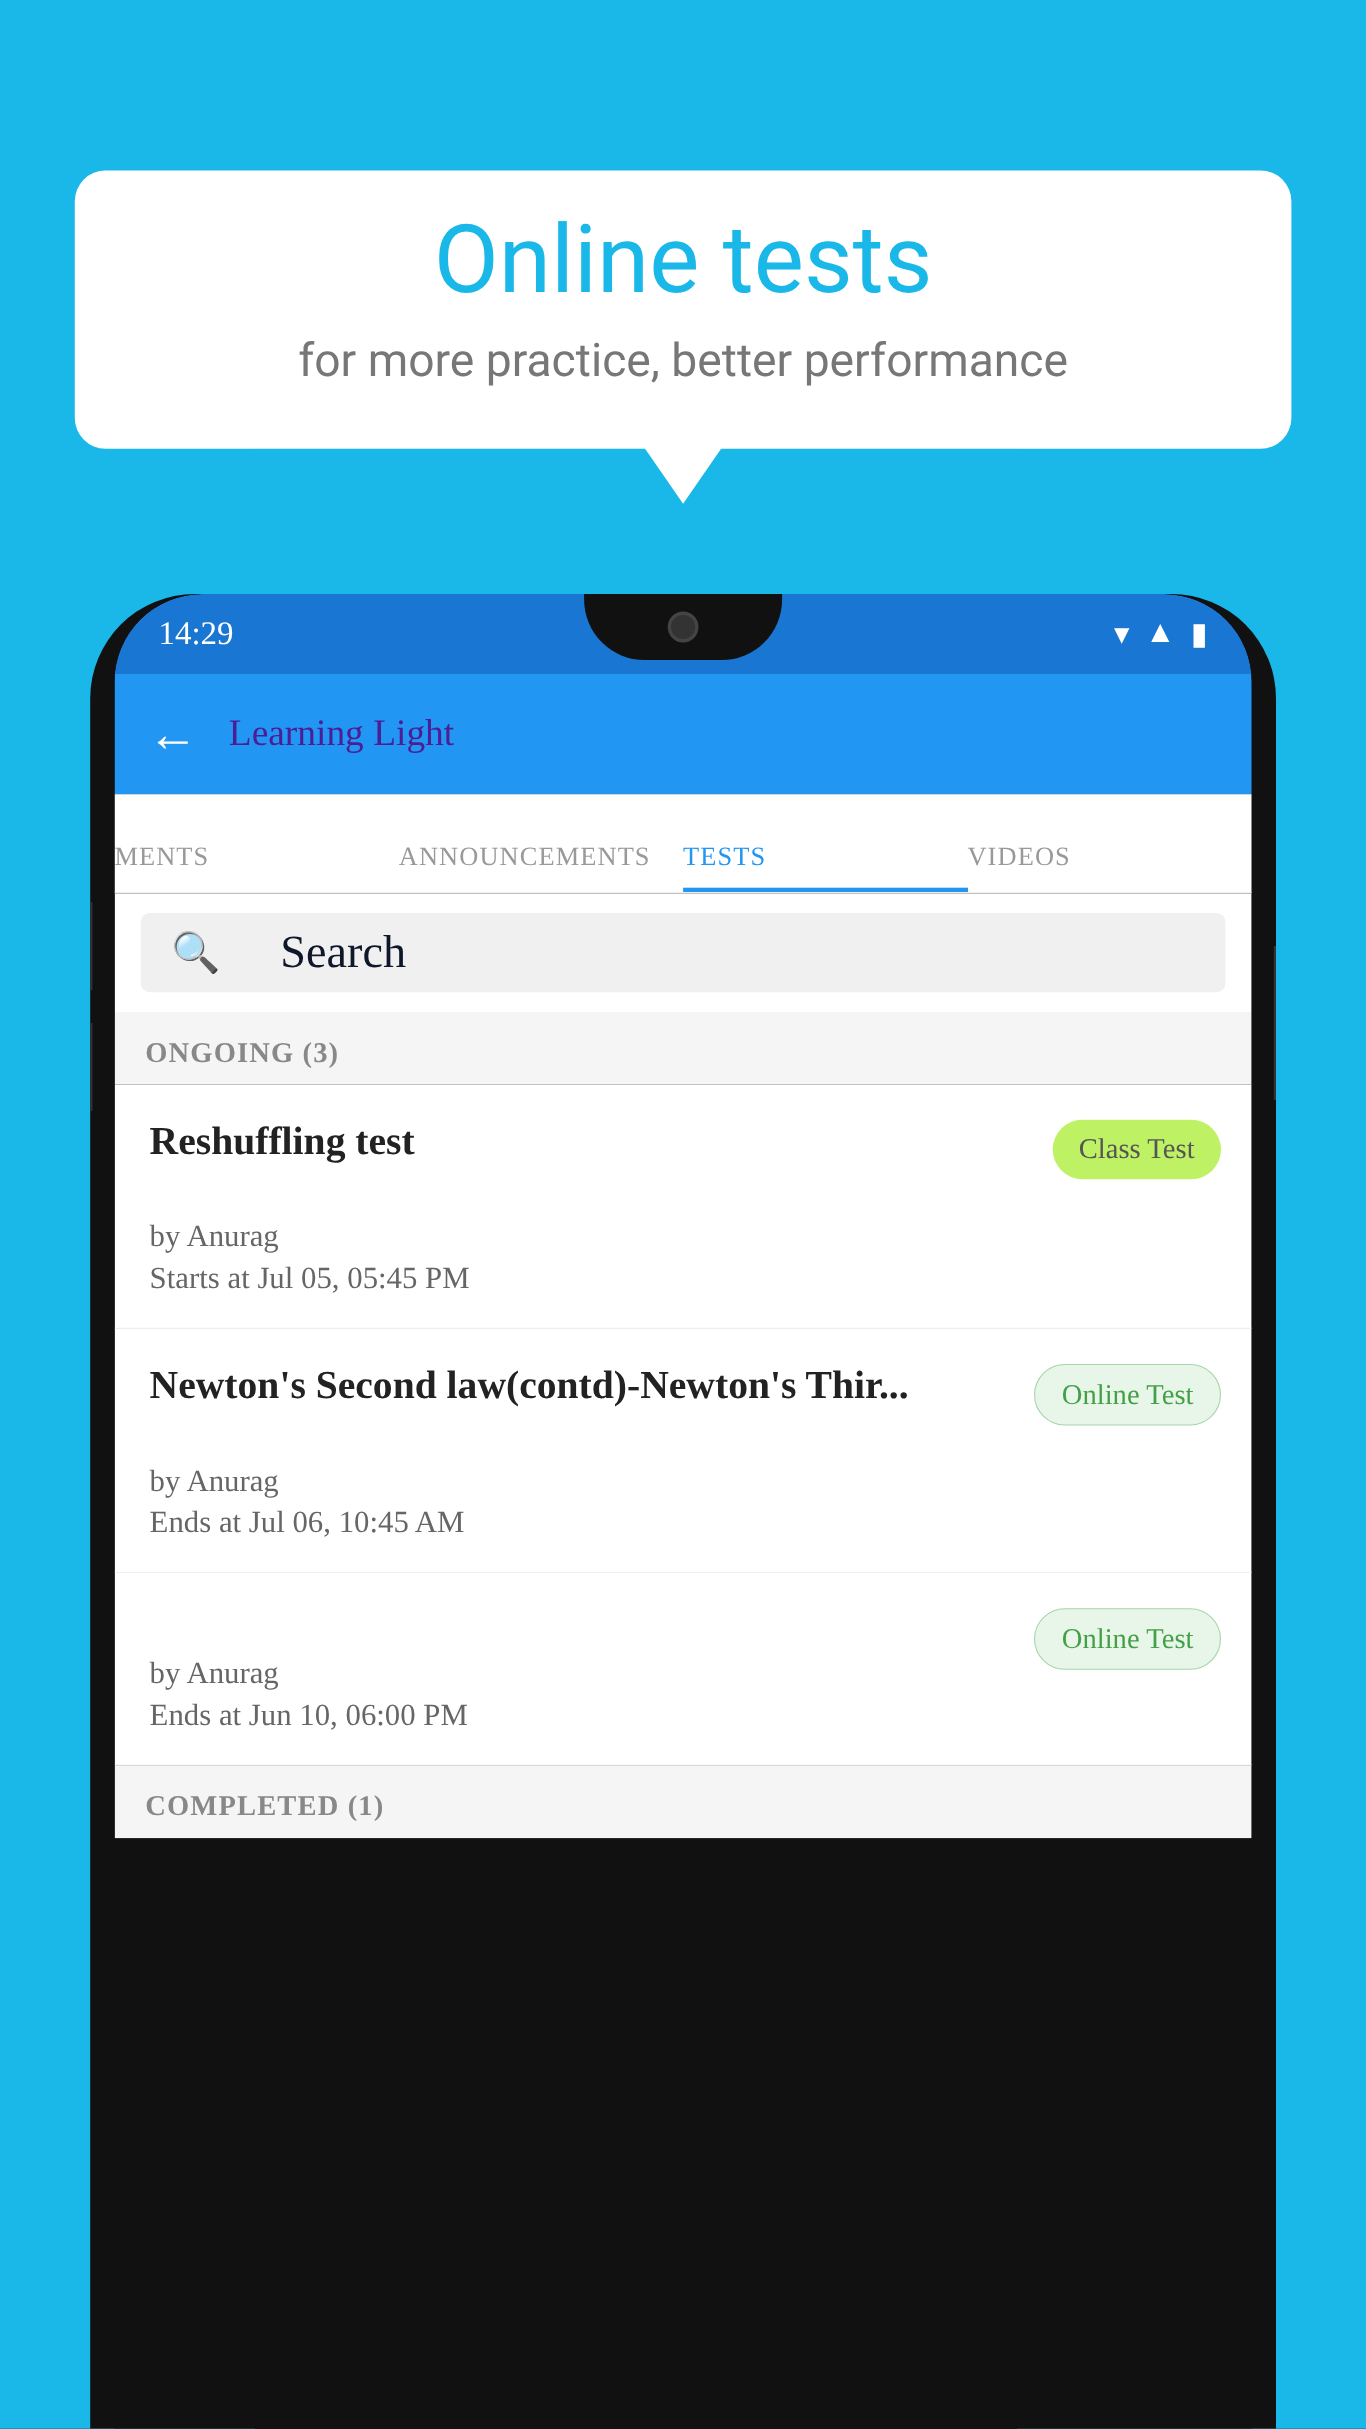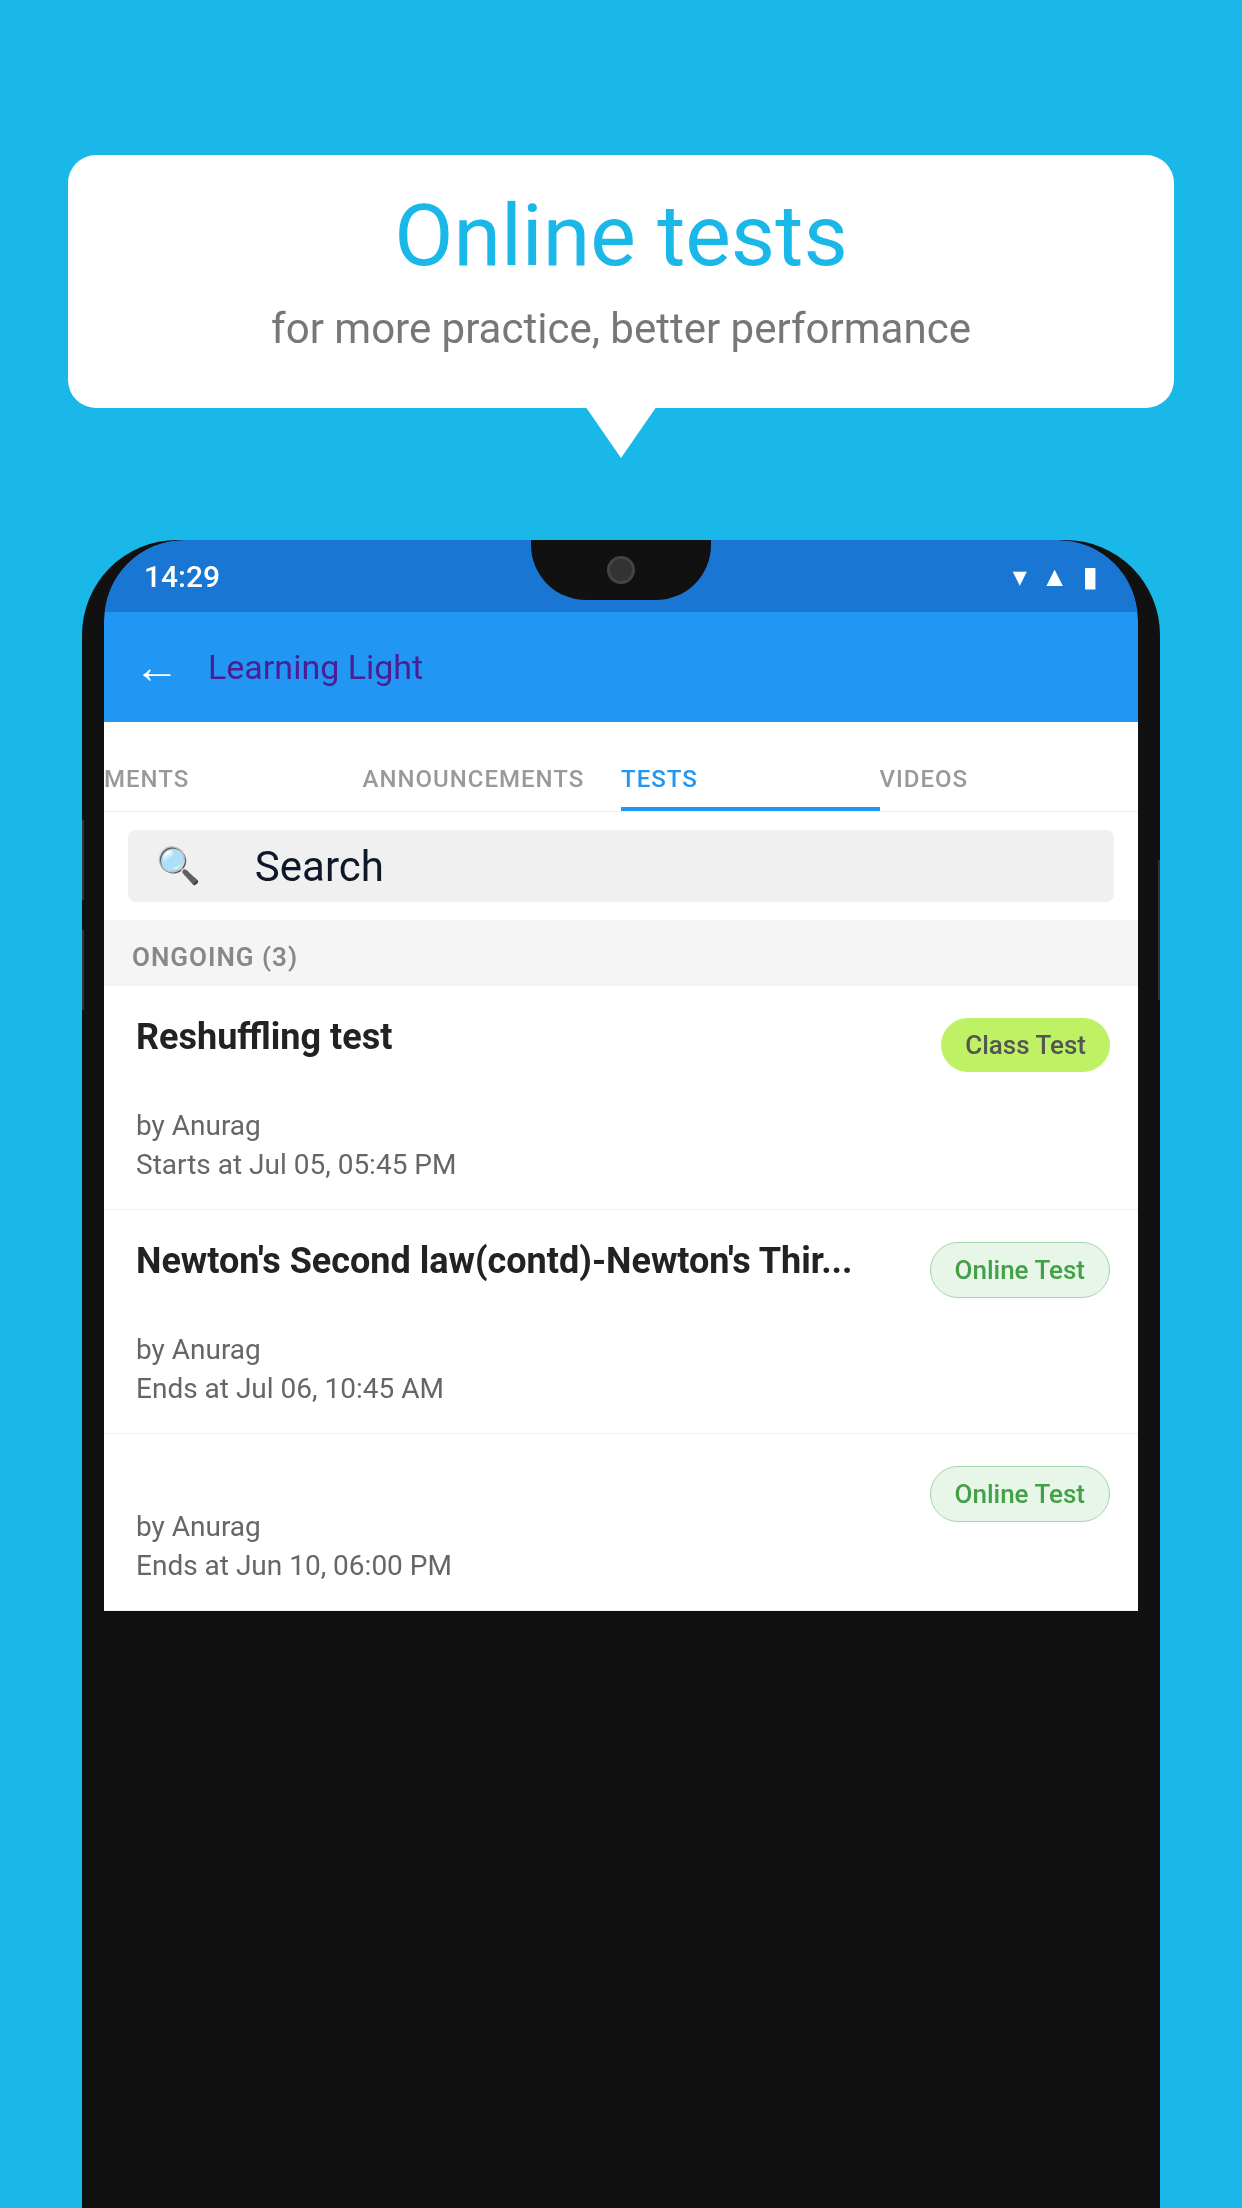--- a/index.html
+++ b/index.html
@@ -67,20 +67,21 @@
 
     .phone-inner {
       position: absolute;
       top: 0;
       left: 22px;
       right: 22px;
       bottom: 0;
       background: #111;
       border-radius: 80px 80px 0 0;
       overflow: hidden;
+      font-family: Liberation Serif, serif;
     }
 
     
     .status-bar {
       background: #1976d2;
       height: 72px;
       display: flex;
       align-items: center;
       justify-content: space-between;
       padding: 0 40px;
@@ -413,17 +414,18 @@
         </div>
 
         <div class="test-item">
           <div class="test-item-content">
             <div class="test-item-author">by Anurag</div>
             <div class="test-item-date">Ends at  Jun 10, 06:00 PM</div>
           </div>
           <div class="test-badge badge-online-test">Online Test</div>
         </div>
 
+        <div class="completed-header">COMPLETED (1)</div>
       </div>
 
     </div>
   </div>
 </div>
 
 </body></html>

